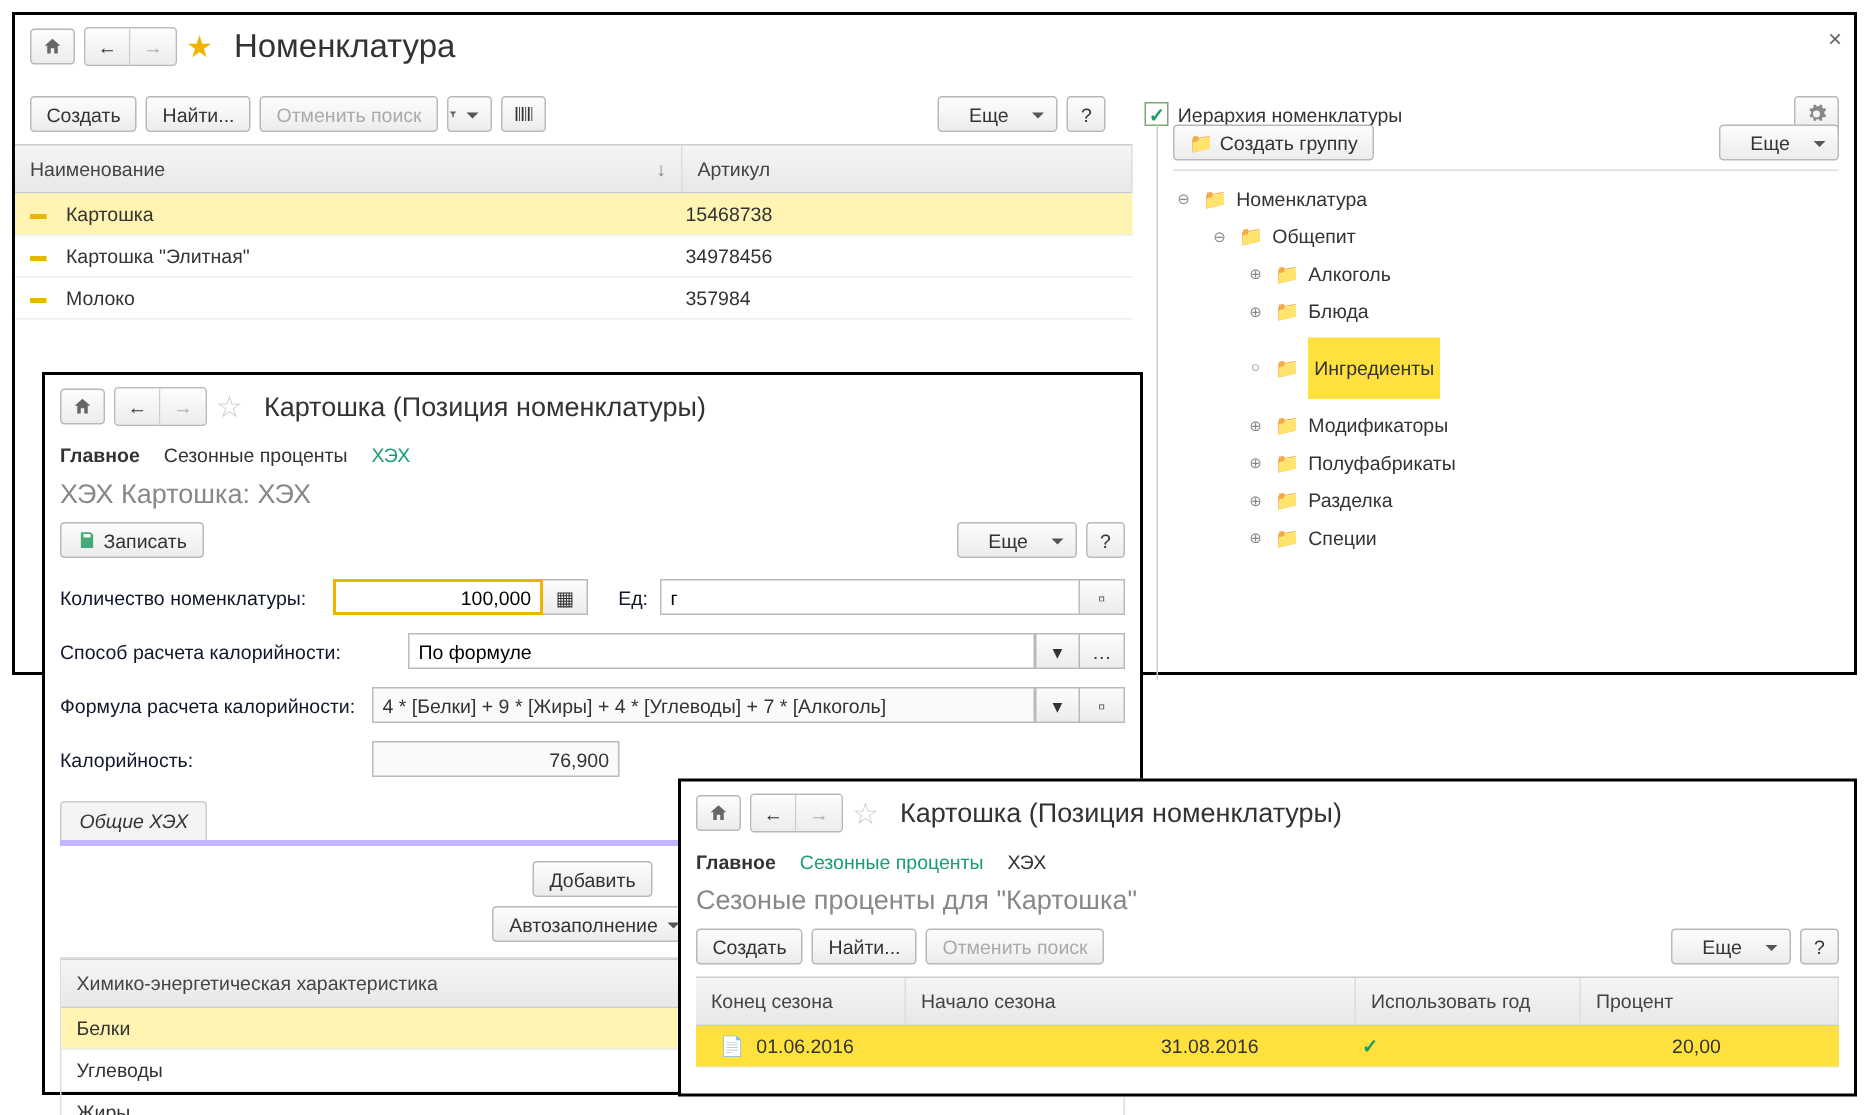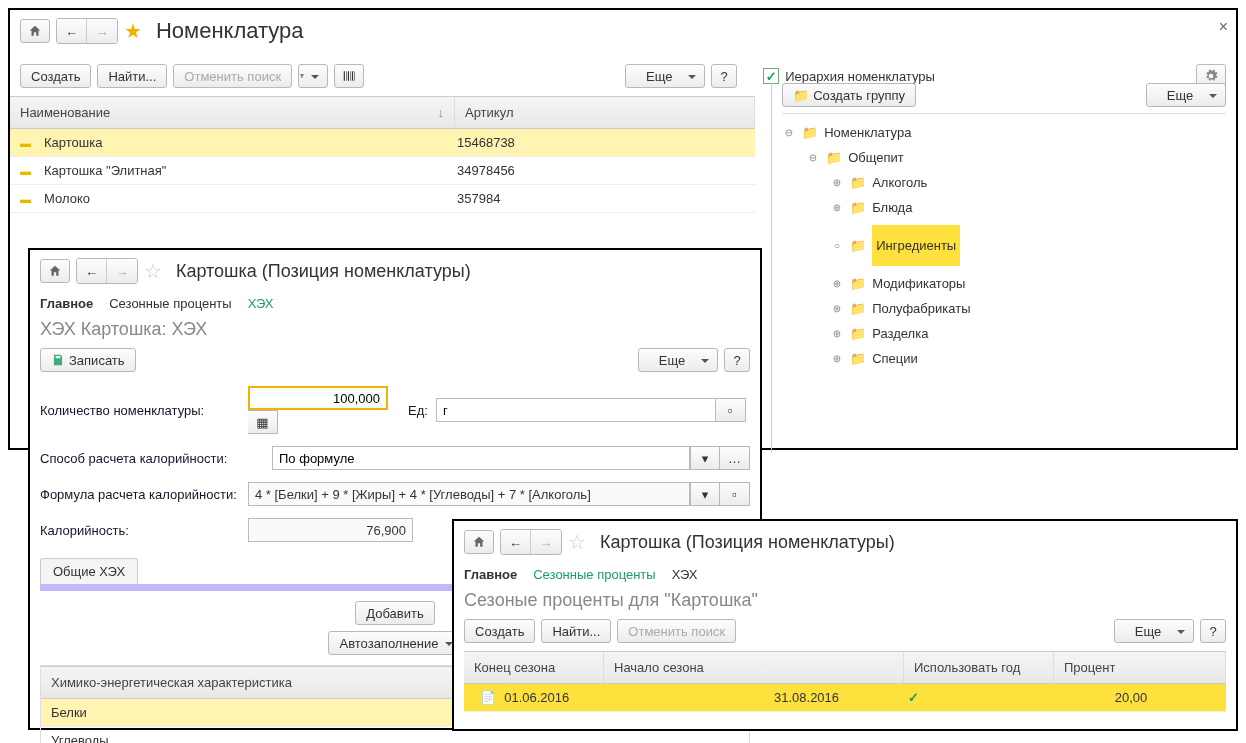--- a/index.html
+++ b/index.html
@@ -31,21 +31,21 @@
 .tabs { display:flex; gap:16px; padding:4px 10px 8px; }
 .tab { cursor:pointer; }
 .tab.active { font-weight:bold; }
 .tab.green { color:#1a9e6b; }
 .subtitle { font-size:18px; color:#888; padding:0 10px 8px; }
 .form-row { display:flex; align-items:center; padding:6px 10px; gap:8px;}
 .lbl { color:#0f172a; }
 .inp { border:1px solid #bbb; padding:3px 6px; height:24px; background:#fff; }
 .inp.focus { border:2px solid #f0b400; }
 .inp.ro { background:#fafafa; color:#333; }
-.tab-strip { display:flex; border-bottom:7px solid #c4b5fd; margin:10px 10px 0;}
+.tab-strip { display:flex; border-bottom:4px solid #c4b5fd; margin:10px 10px 0;font-style:italic;}
 .tab-strip .t { border:1px solid #ccc; border-bottom:none; padding:5px 12px; background:#f4f4f4; border-radius:3px 3px 0 0;}
 .check { color:#1a9e6b; font-weight:bold; }
 svg.icn { width:14px; height:14px; }
 .help { width:26px; }
 .sort-ar { color:#888; }
 </style>
 </head>
 <body>
 
 <div class="window" style="left:8px; top:8px; width:1230px; height:442px;">
@@ -207,21 +207,21 @@
           <path fill="#4a7" d="M5 3h11l3 3v15H5zM8 5v4h8V5z"></path>
         </svg>
         <span>Записать</span>
       </button>
     <span class="sep"></span>
     <button class="btn drop" style="width:80px;">Еще</button>
     <button class="btn help">?</button>
   </div>
   <div class="form-row">
     <span class="lbl" style="width:200px;">Количество номенклатуры:</span>
-    <span style="display:flex;flex-direction:column;">
+    <span style="display:flex;">
         <input class="inp focus" style="width: 140px; text-align: right;" value="100,000">
         <button class="btn icon" style="border-radius:0;border-left:none;">▦</button>
       </span>
     <span class="lbl" style="margin-left:12px;">Ед:</span>
     <span style="display:flex;">
         <input class="inp" style="width: 280px;" value="г">
         <button class="btn icon" style="border-radius:0;border-left:none;">▫</button>
       </span>
   </div>
   <div class="form-row">

